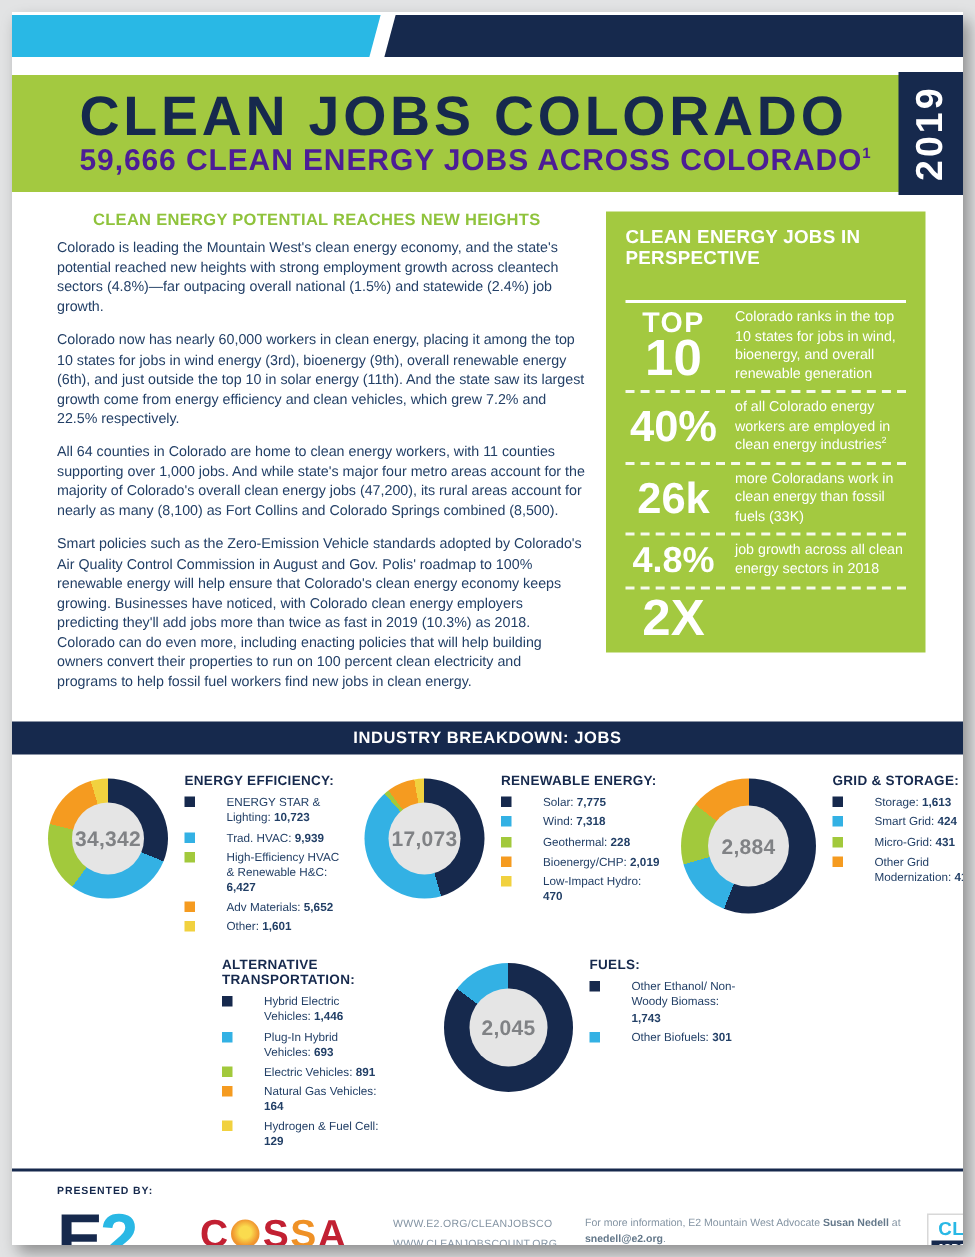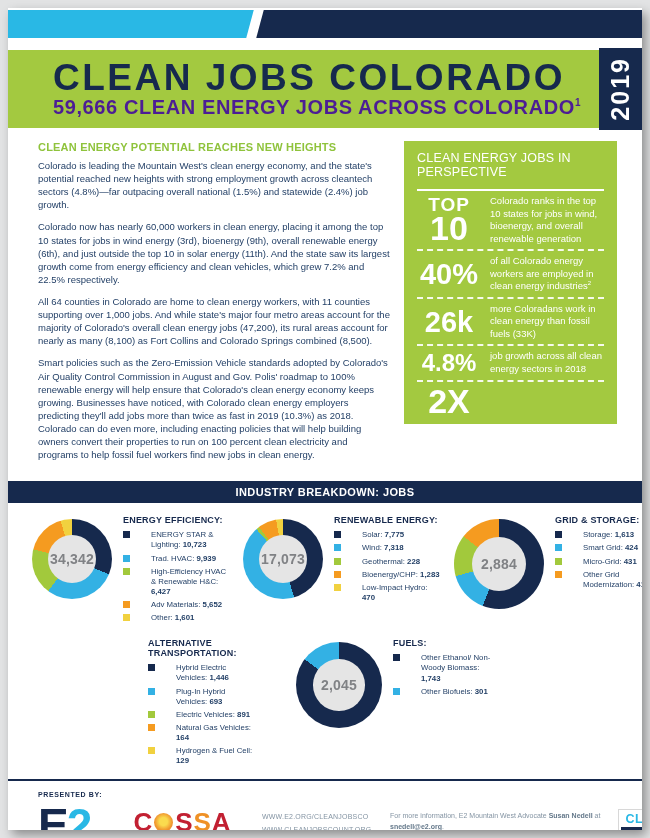--- a/index.html
+++ b/index.html
@@ -22,26 +22,26 @@
   .sub-title { color:#4c1d95; font-size:20px; font-weight:bold; letter-spacing:0.6px; line-height:1.15; }
   .sub-title sup { font-size:10px; }
   .year-tab { position:absolute; right:0; top:-2px; width:43px; height:82px; background:#16294d;
               display:flex; align-items:center; justify-content:center; }
   .year-text { writing-mode:vertical-rl; transform:rotate(180deg); color:#fff; font-weight:bold;
                font-size:25px; letter-spacing:2px; }
 
   
   .main { display:flex; gap:14px; padding:13px 25px 6px 30px; }
   .article { width:352px; }
-  .article h2 { color:#8fc33c; font-size:11px; letter-spacing:0.2px; margin-bottom:6px; }
+  .article h2 { color:#8fc33c; font-size:11px; letter-spacing:0.2px; margin-bottom:6px;margin-left:24px; }
   .article p { color:#223f66; font-size:9.5px; line-height:1.38; margin-bottom:9px; }
 
   .perspective { flex:1; background:#a3c940; color:#fff; padding:10px 13px 4px; align-self:flex-start; }
-  .p-title { font-size:12.5px; font-weight:normal; letter-spacing:0.2px; border-bottom:2px solid #fff;
-             padding-bottom:10px; }
+  .p-title { font-size:12.5px; font-weight:bold; letter-spacing:0.2px; border-bottom:2px solid #fff;
+             padding-bottom:21px; }
   .stat-row { display:flex; align-items:center; gap:9px; padding:4px 0;
               border-bottom:2px dashed rgba(255,255,255,.9); }
   .stat-row.last { border-bottom:none; }
   .stat-value { width:64px; flex:none; text-align:center; font-weight:bold; color:#fff; line-height:0.9; }
   .v-top { font-size:19px; display:block; letter-spacing:1px; }
   .v-big { font-size:34px; display:block; }
   .v-pct { font-size:29px; display:block; }
   .v-med { font-size:24px; display:block; }
   .stat-text { flex:1; font-size:9.5px; line-height:1.32; }
   .stat-text sup { font-size:6px; }
@@ -217,21 +217,21 @@
               <div class="legend-item">
                 <span class="swatch" style="background: rgb(51, 177, 228);"></span>
                 <span class="legend-text"><span>Wind: </span><b>7,318</b></span>
               </div>
               <div class="legend-item">
                 <span class="swatch" style="background: rgb(162, 201, 60);"></span>
                 <span class="legend-text"><span>Geothermal: </span><b>228</b></span>
               </div>
               <div class="legend-item">
                 <span class="swatch" style="background: rgb(245, 155, 32);"></span>
-                <span class="legend-text"><span>Bioenergy/CHP: </span><b>1,283</b></span>
+                <span class="legend-text"><span>Bioenergy/CHP: </span><b>2,019</b></span>
               </div>
               <div class="legend-item">
                 <span class="swatch" style="background: rgb(241, 209, 63);"></span>
                 <span class="legend-text"><span>Low-Impact Hydro: </span><b>470</b></span>
               </div>
             </div>
         </div>
       </div>
 
       <div class="chart-group">

